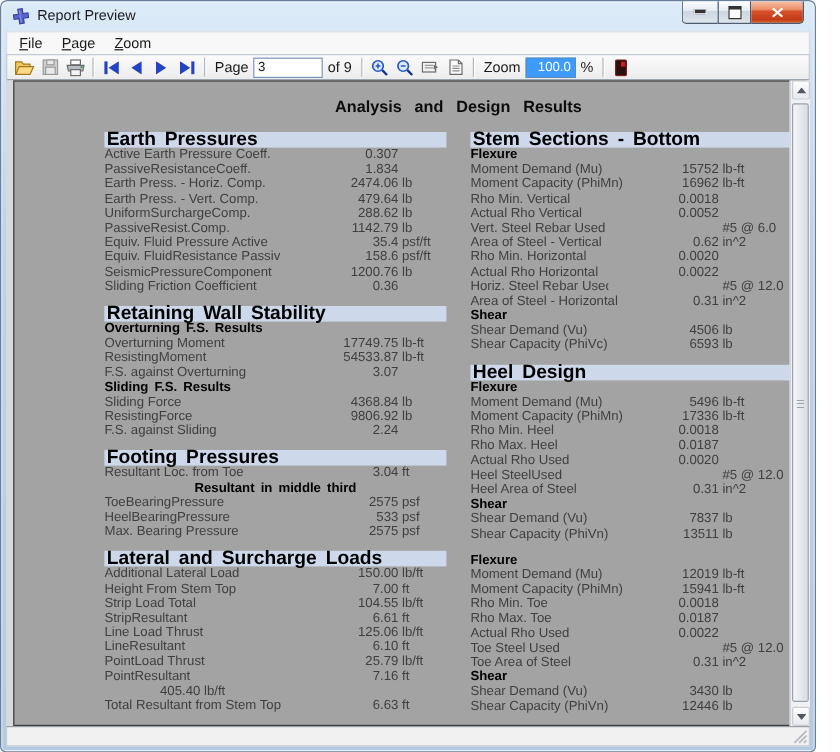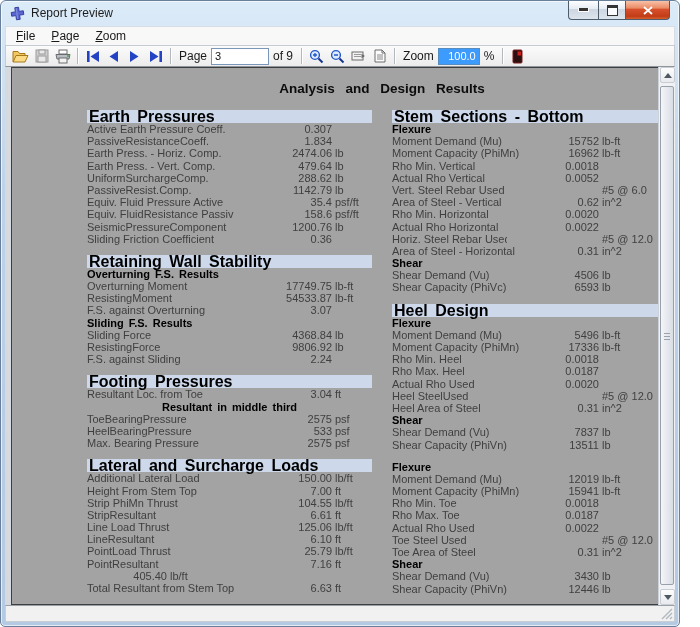--- a/index.html
+++ b/index.html
@@ -333,21 +333,21 @@
                   <span class="lbl">Additional Lateral Load</span>
                   <span class="num">150.00</span>
                   <span class="unit">lb/ft</span>
                 </div>
                 <div class="row">
                   <span class="lbl">Height From Stem Top</span>
                   <span class="num">7.00</span>
                   <span class="unit">ft</span>
                 </div>
                 <div class="row">
-                  <span class="lbl">Strip PhiMn Thrust</span>
+                  <span class="lbl">Strip Load Total</span>
                   <span class="num">104.55</span>
                   <span class="unit">lb/ft</span>
                 </div>
                 <div class="row">
                   <span class="lbl">StripResultant</span>
                   <span class="num">6.61</span>
                   <span class="unit">ft</span>
                 </div>
                 <div class="row">
                   <span class="lbl">Line Load Thrust</span>

